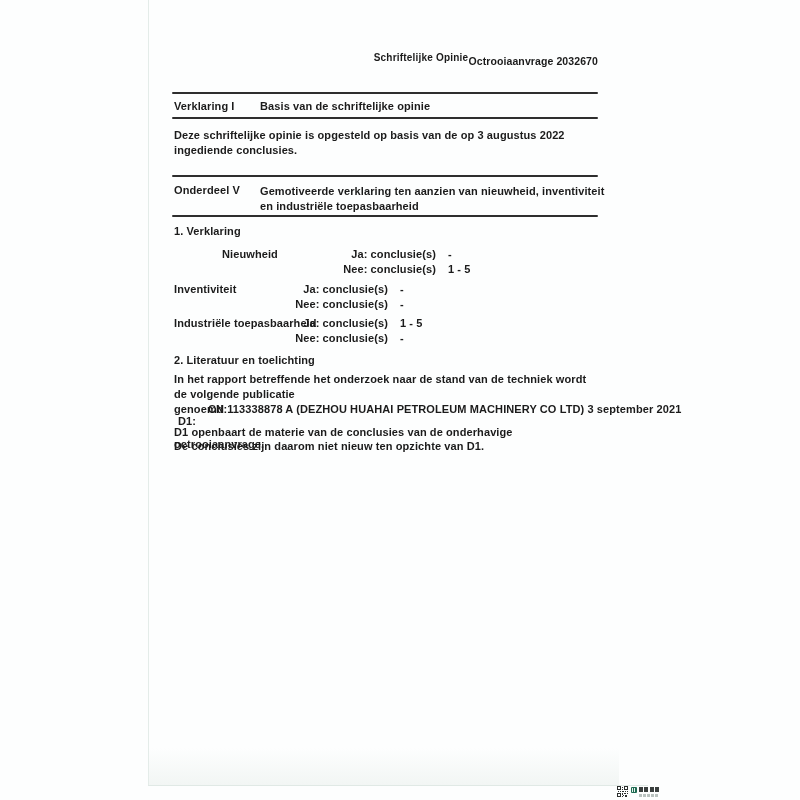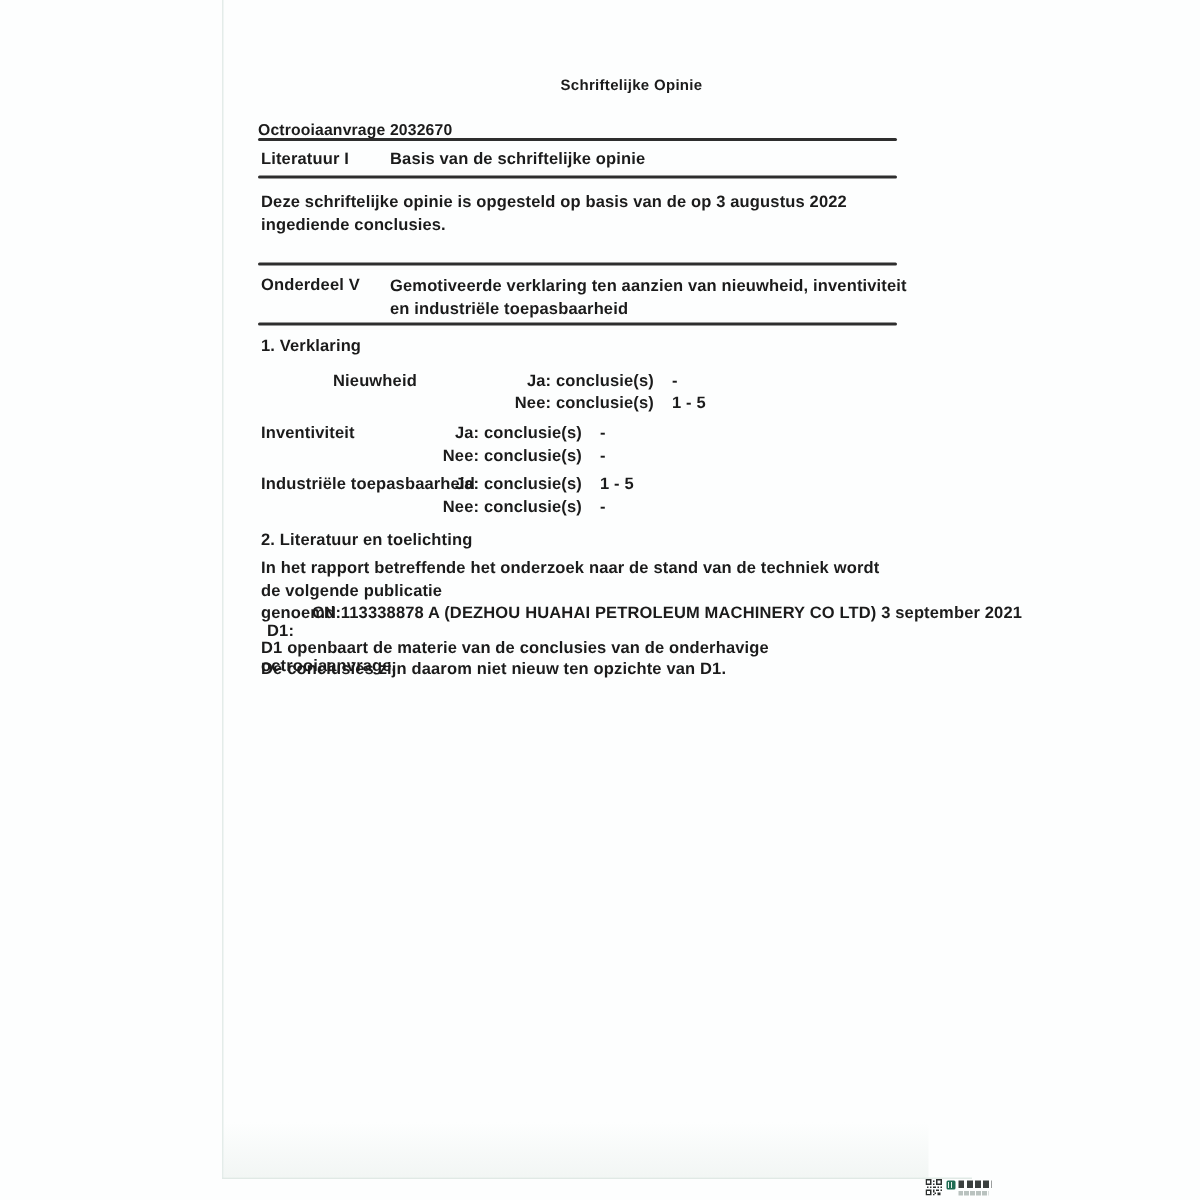--- a/index.html
+++ b/index.html
@@ -15,21 +15,21 @@
   .page-shadow{position:absolute;left:149px;top:748px;width:470px;height:37px;
                background:linear-gradient(to bottom,rgba(226,233,229,0),rgba(222,231,226,0.35));}
 
   
   .doc{position:absolute;left:172px;top:0;width:426px;height:800px;font-size:11px;
        font-weight:600;letter-spacing:0.1px;}
   .abs{position:absolute;}
 
   .title{left:0;top:52px;width:426px;text-align:center;padding-left:36px;
          font-size:10px;font-weight:700;letter-spacing:0.2px;}
-  .ref{left:0;top:81px;width:426px;text-align:left;font-size:10.5px;font-weight:700;}
+  .ref{left:0;top:55px;width:426px;text-align:right;font-size:10.5px;font-weight:700;}
 
   .rule{left:0;width:426px;height:2px;background:#2e2e2e;border-radius:1px;}
   .rule-1{top:92px;}
   .rule-2{top:117px;}
   .rule-3{top:175px;}
   .rule-4{top:215px;}
 
   .sec-label{font-weight:700;}
   .sec1-label{left:2px;top:100px;}
   .sec1-heading{left:88px;top:100px;font-weight:700;}
@@ -76,21 +76,21 @@
   <div class="page-edge-left"></div>
   <div class="page-shadow"></div>
   <div class="page-edge-bottom"></div>
 
   <div class="doc">
 
     <div class="abs title">Schriftelijke Opinie</div>
     <div class="abs ref">Octrooiaanvrage 2032670</div>
 
     <div class="abs rule rule-1"></div>
-    <div class="abs sec-label sec1-label">Literatuur I</div>
+    <div class="abs sec-label sec1-label">Verklaring I</div>
     <div class="abs sec1-heading">Basis van de schriftelijke opinie</div>
     <div class="abs rule rule-2"></div>
 
     <div class="abs para1">Deze schriftelijke opinie is opgesteld op basis van de op 3 augustus 2022 ingediende conclusies.</div>
 
     <div class="abs rule rule-3"></div>
     <div class="abs sec-label sec5-label">Onderdeel V</div>
     <div class="abs sec5-heading">Gemotiveerde verklaring ten aanzien van nieuwheid, inventiviteit
 en industriële toepasbaarheid</div>
     <div class="abs rule rule-4"></div>

